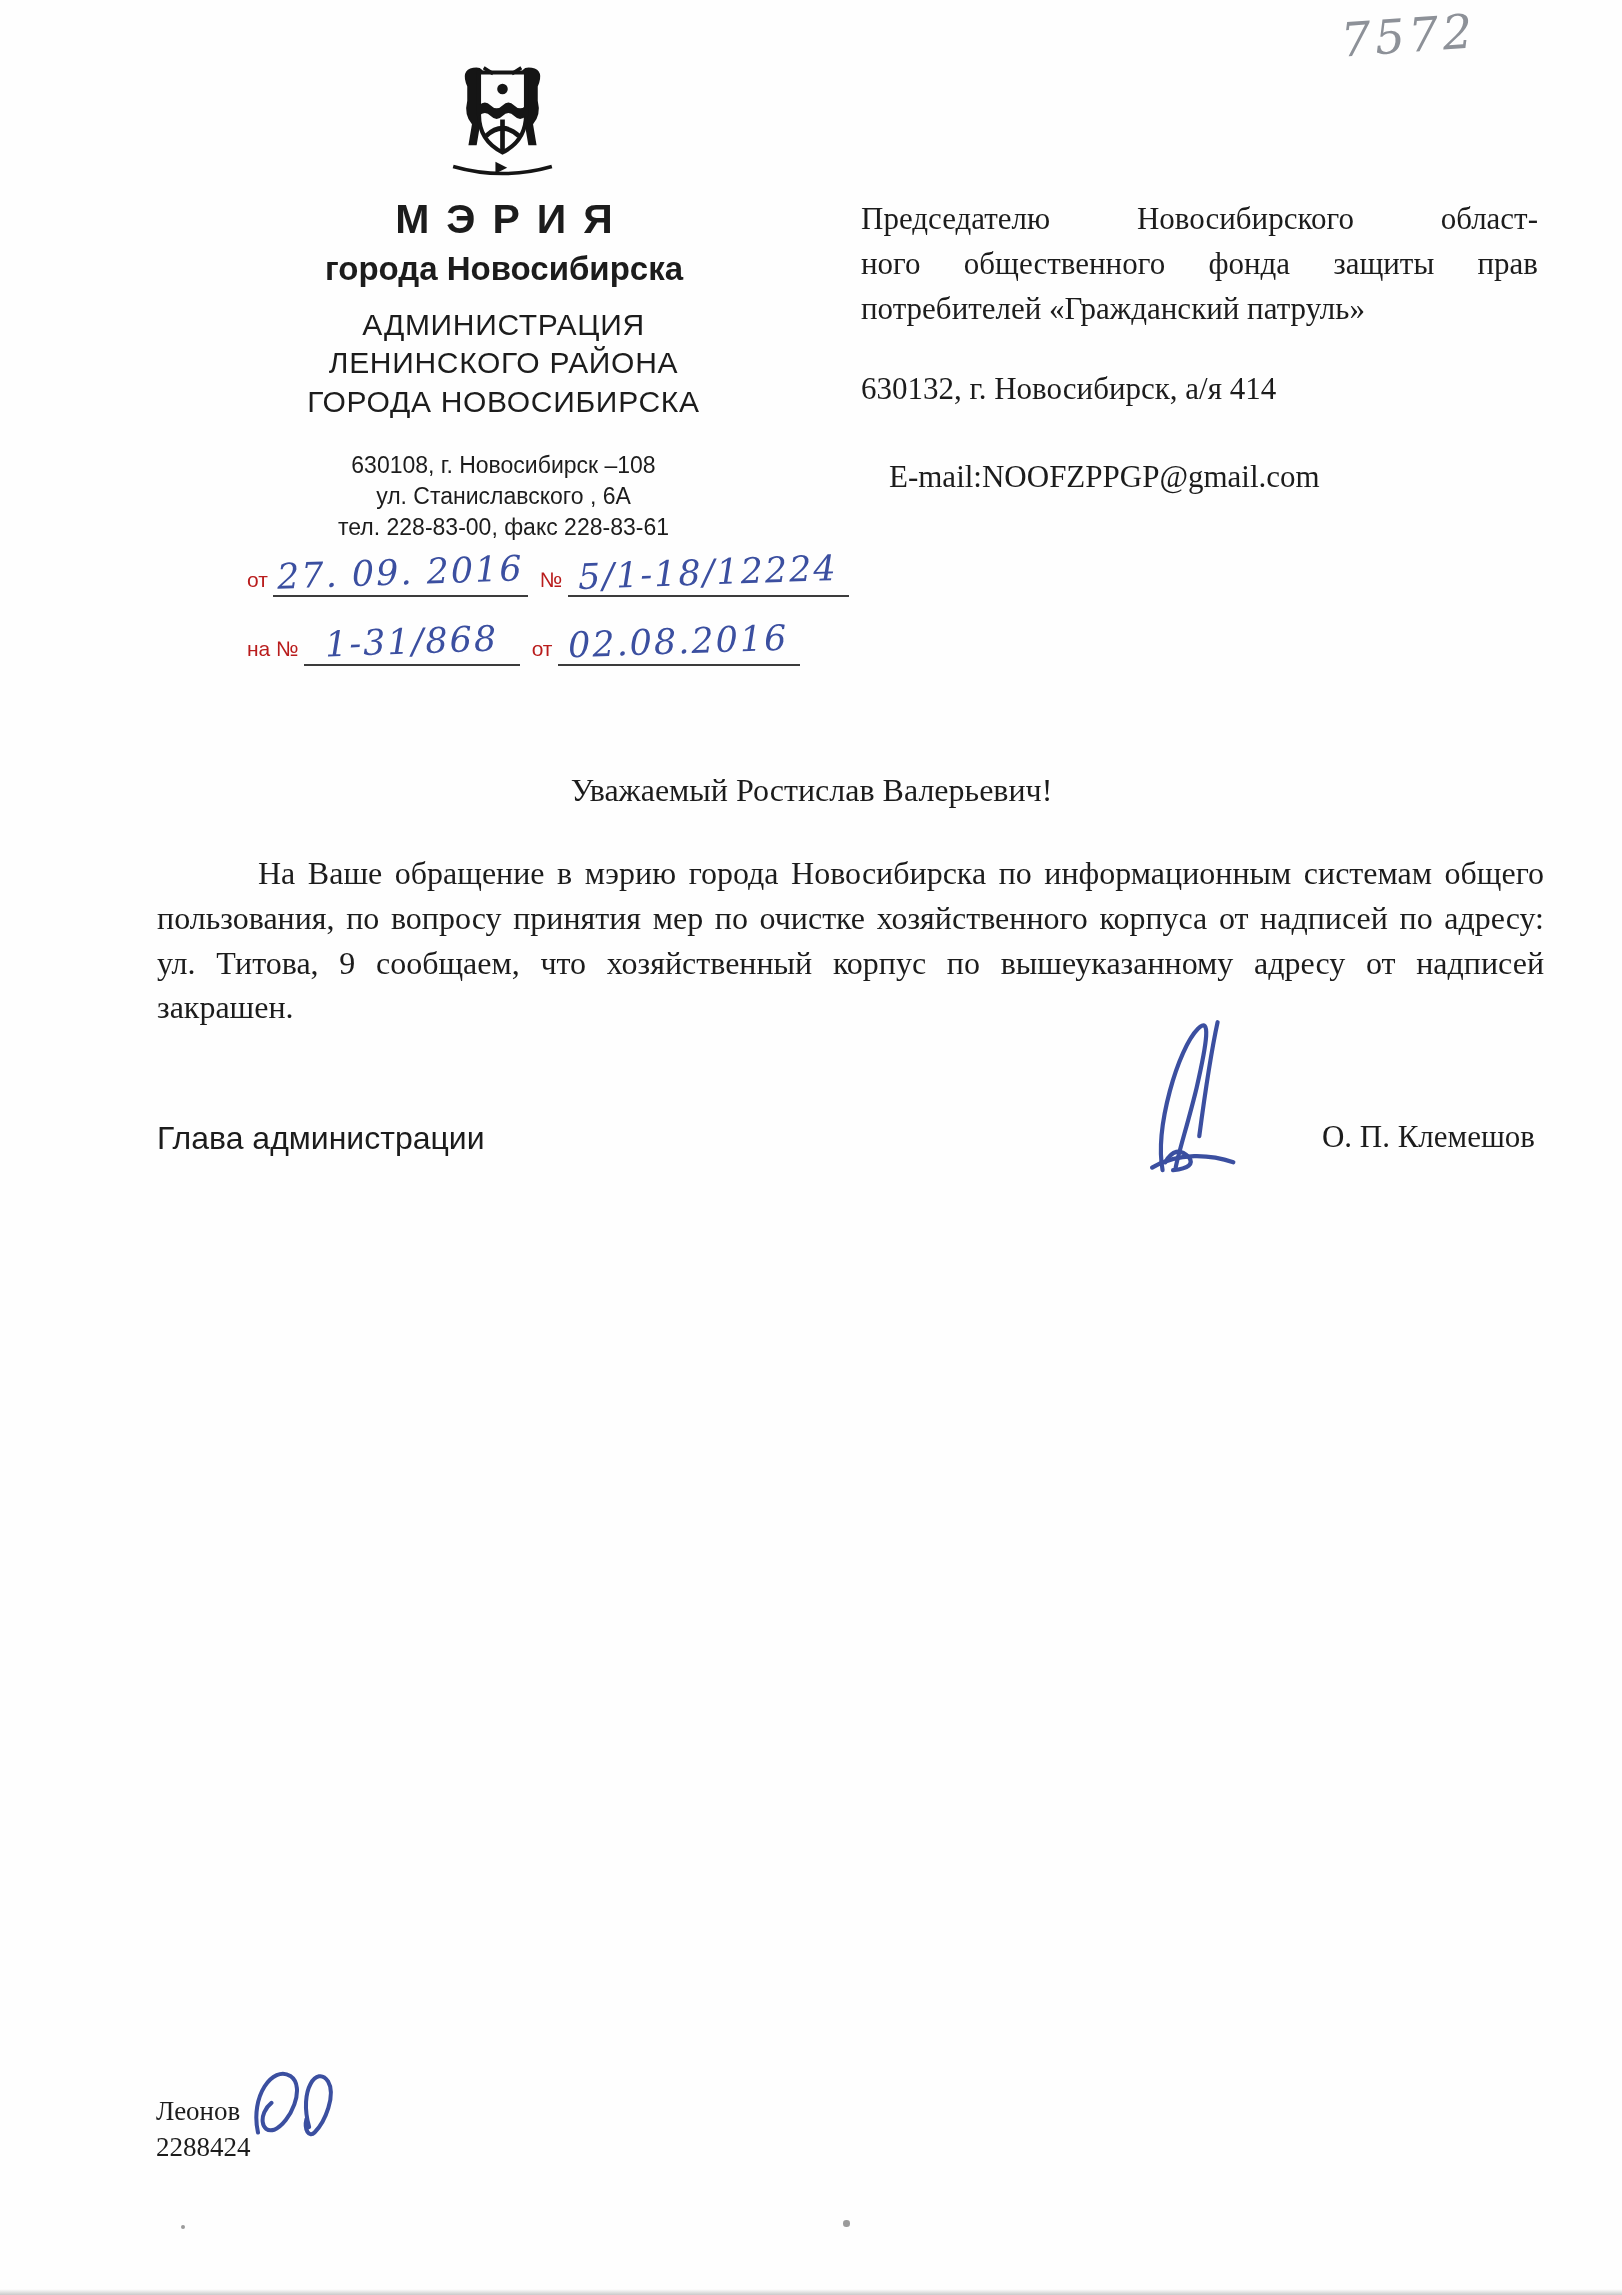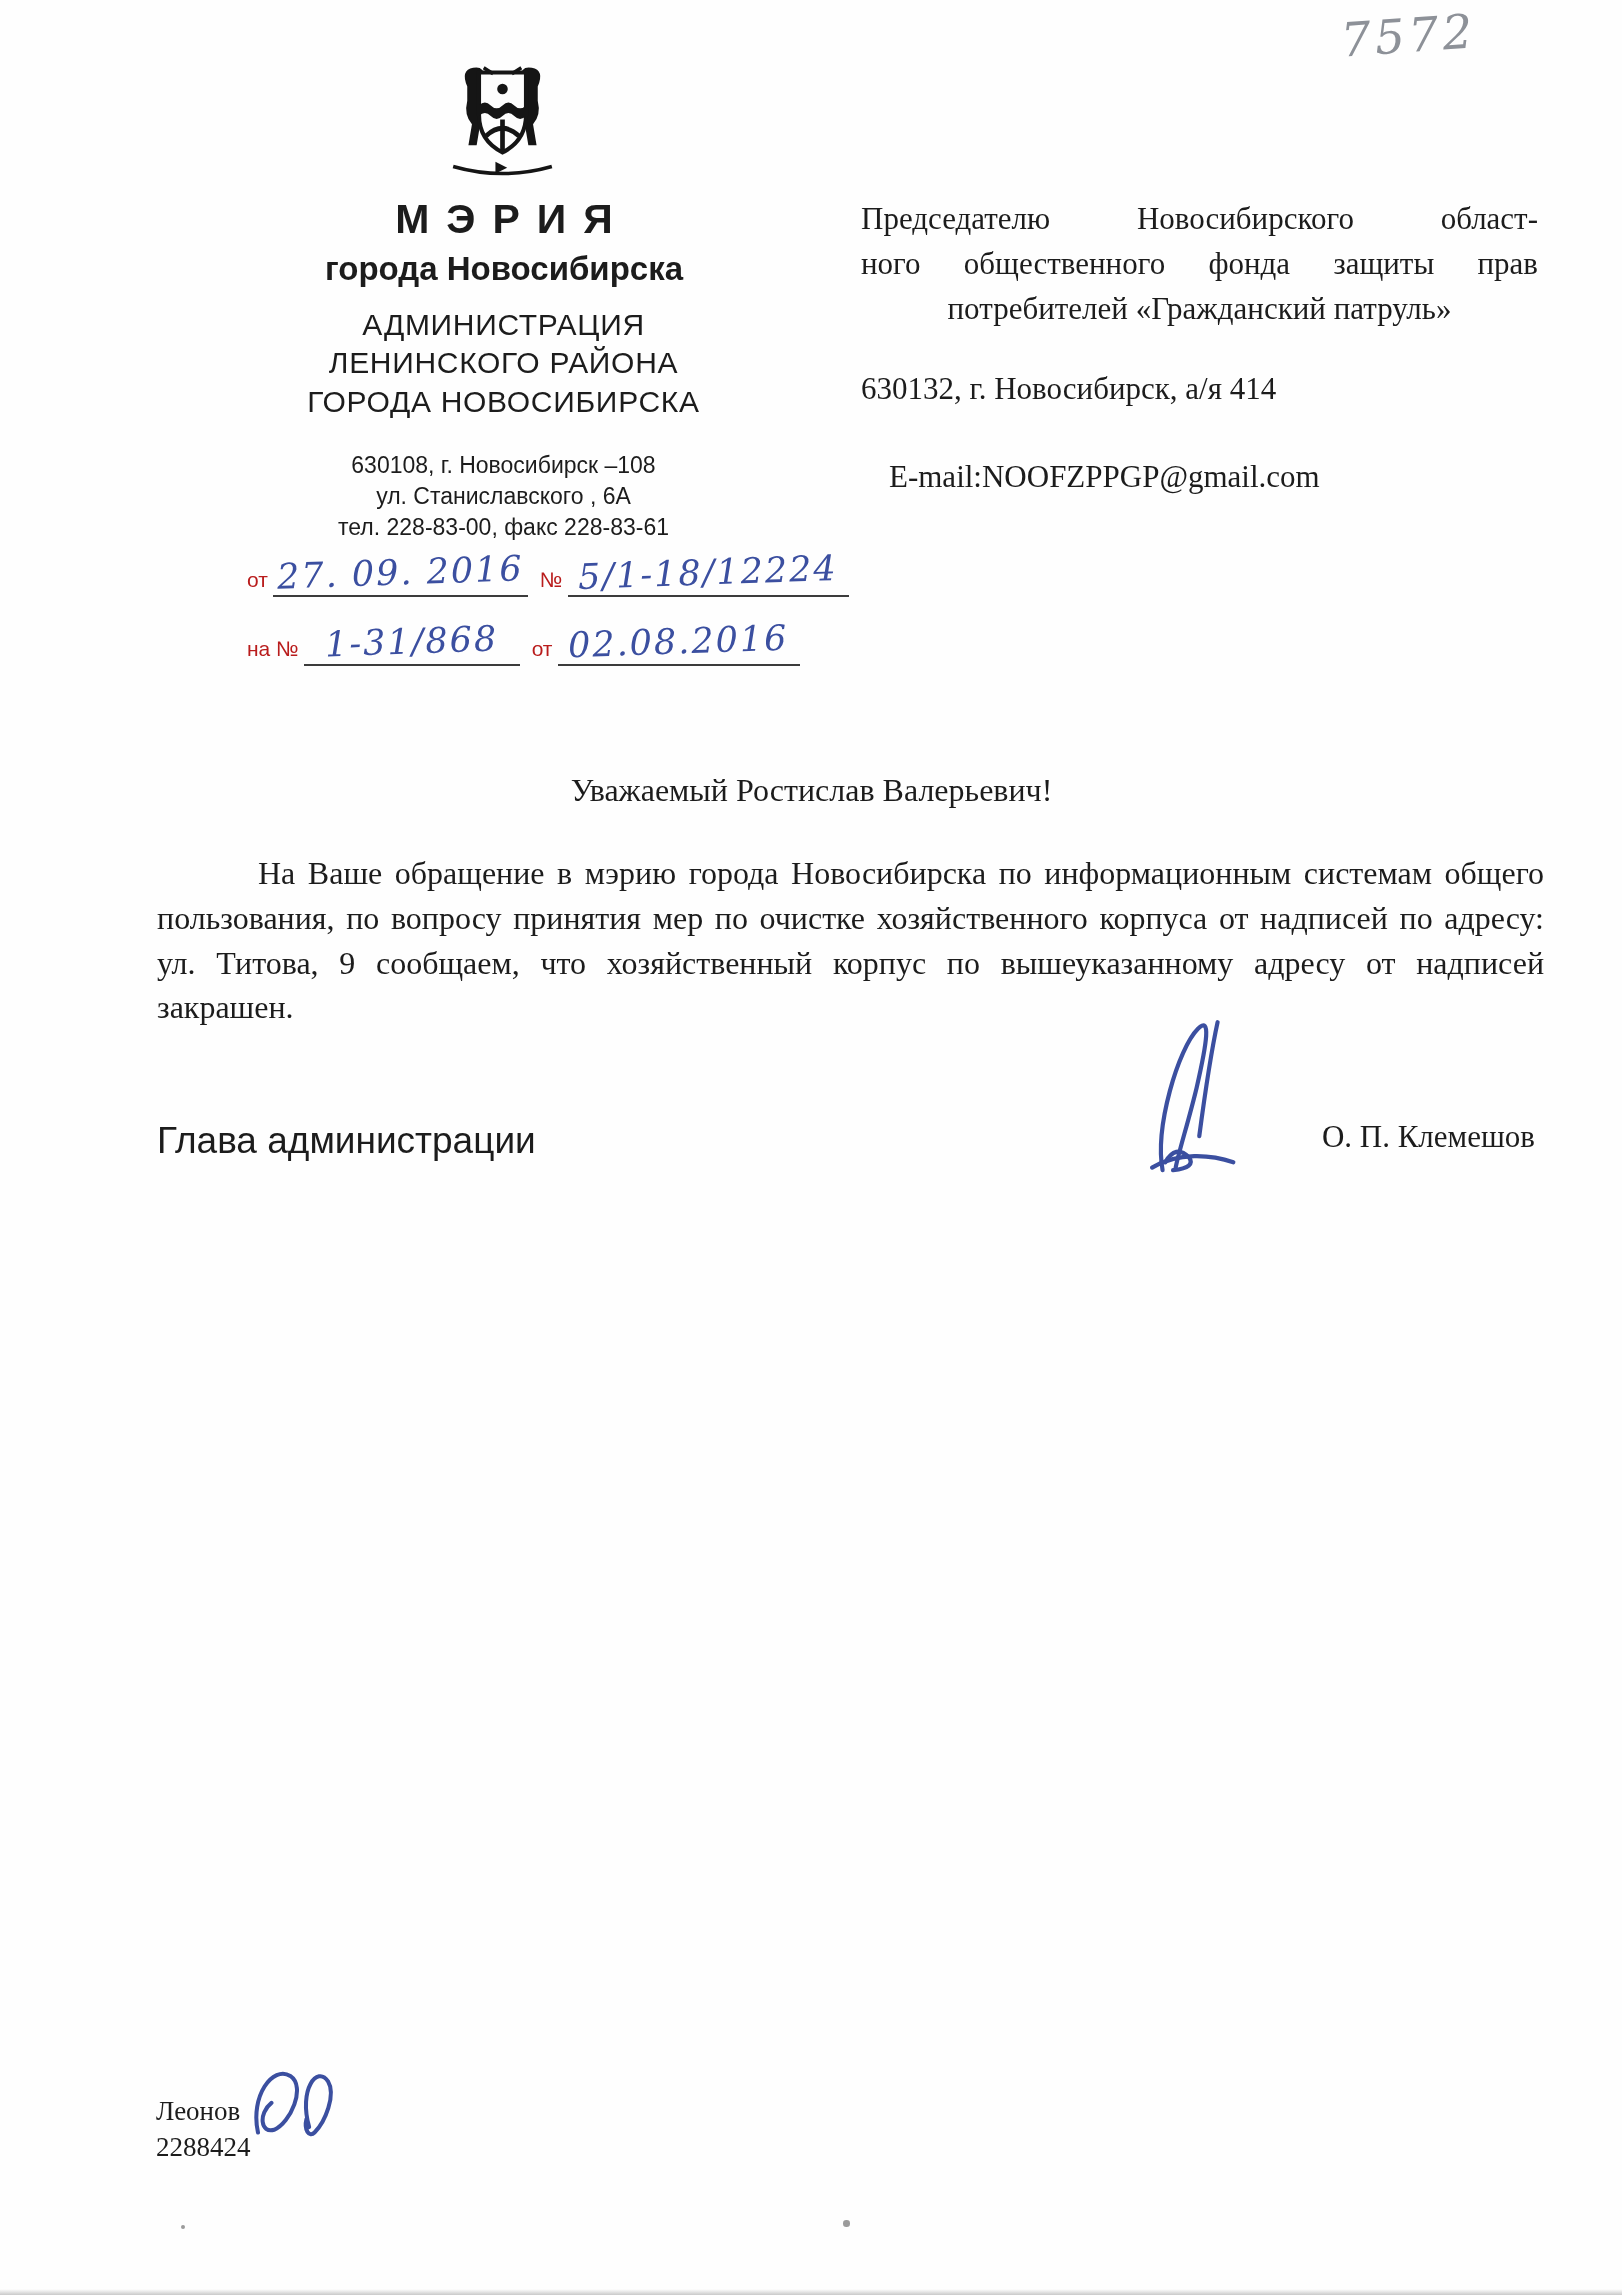--- a/index.html
+++ b/index.html
@@ -69,40 +69,40 @@
     font-style:italic;
     font-size:35px;
     color:#3b4fa0;
     letter-spacing:2px;
     transform:rotate(-2deg) translateY(-2.6px);
   }
 
   
   .rcpt { position:absolute; left:861px; top:196px; width:677px; font-size:31px; }
   .rcpt .jline { text-align:justify; text-align-last:justify; line-height:45px; }
-  .rcpt .lline { text-align:center; line-height:45px; }
+  .rcpt .lline { text-align:left; line-height:45px; }
   .rcpt-name { margin-top:47px; line-height:44px; }
   .rcpt-addr { margin-top:36px; line-height:44px; }
   .rcpt-email { margin-top:44px; line-height:44px;margin-left:28px; }
 
   
   .salutation {
     position:absolute; left:157px; top:772px; width:1309px;
     text-align:center; font-size:32px;
   }
   .paragraph {
     position:absolute; left:157px; top:851px; width:1387px;
     font-size:32px; line-height:1.4;
     text-align:justify; text-indent:101px;
   }
 
   
   .sig-title {
     position:absolute; left:157px; top:1120px;
-    font-size:37px;
+    font-size:32px;
     text-align:right;
   }
   .sig-name {
     position:absolute; right:88px; top:1119px;
     font-size:31px;
   }
   .sig-flourish { position:absolute; left:1139px; top:1014px; width:131px; height:167px; }
 
   
   .footer { position:absolute; left:156px; top:2094px; font-size:27px; line-height:1.32; }

